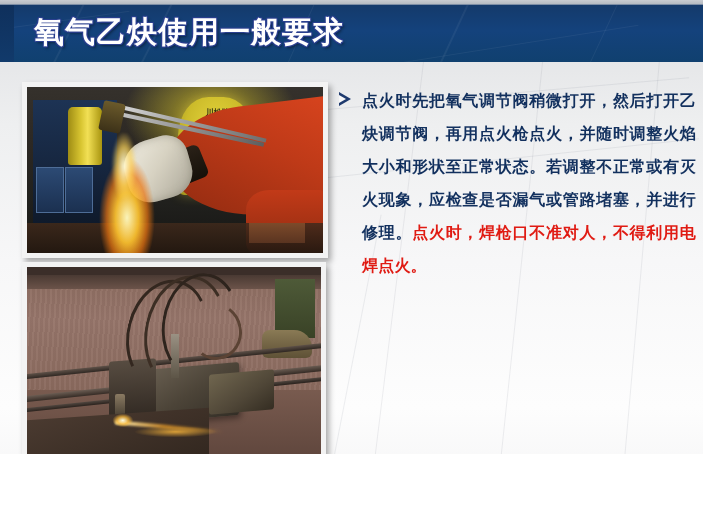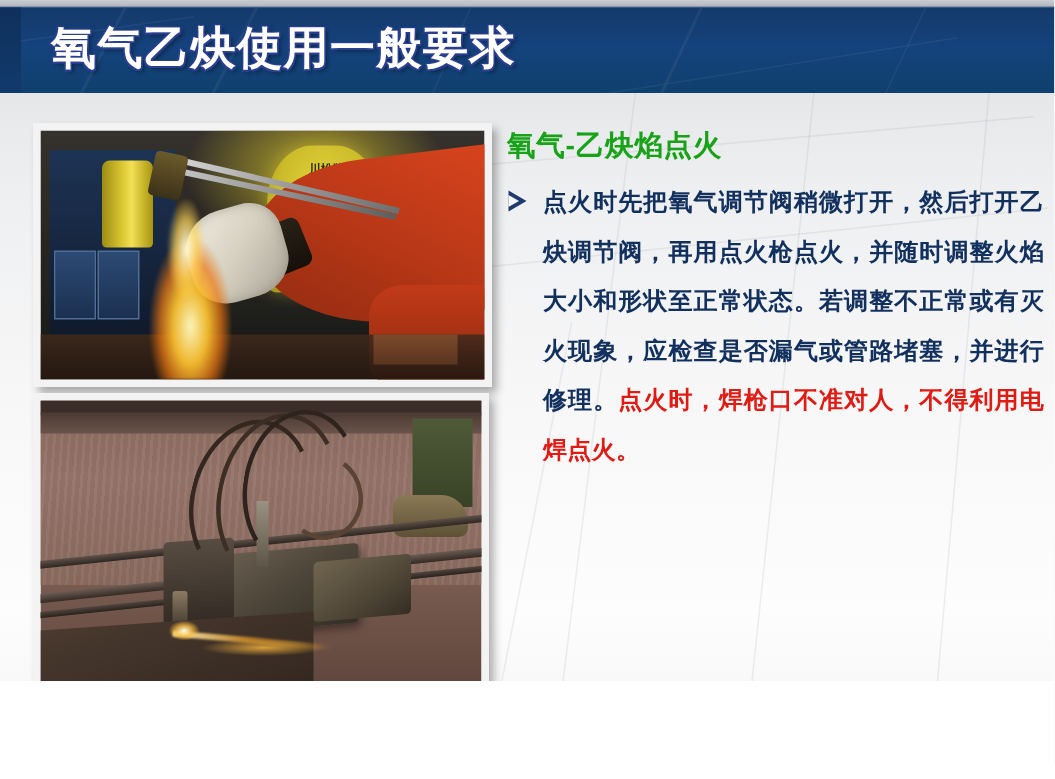--- a/index.html
+++ b/index.html
@@ -475,21 +475,20 @@
       <div class="p2-hose-c"></div>
       <div class="p2-hose-d"></div>
       <div class="p2-torchhead"></div>
       <div class="p2-lowerdark"></div>
       <div class="p2-spark-streak"></div>
       <div class="p2-sparks"></div>
     </div>
   </div>
 
   <div class="text-col">
-    <div class="sub-heading">氧气-乙炔焰点火</div>
     <div class="bullet-block">
       <span class="bullet-arrow"></span>
       <div class="body-text">
         <span>点火时先把氧气调节阀稍微打开，然后打开乙炔调节阀，再用点火枪点火，并随时调整火焰大小和形状至正常状态。若调整不正常或有灭火现象，应检查是否漏气或管路堵塞，并进行修理。</span><span class="warn">点火时，焊枪口不准对人，不得利用电焊点火。</span>
       </div>
     </div>
   </div>
 
   <div class="bottom-bar">
     <span class="bb-line" style="left:78px;transform:rotate(10deg);"></span>

